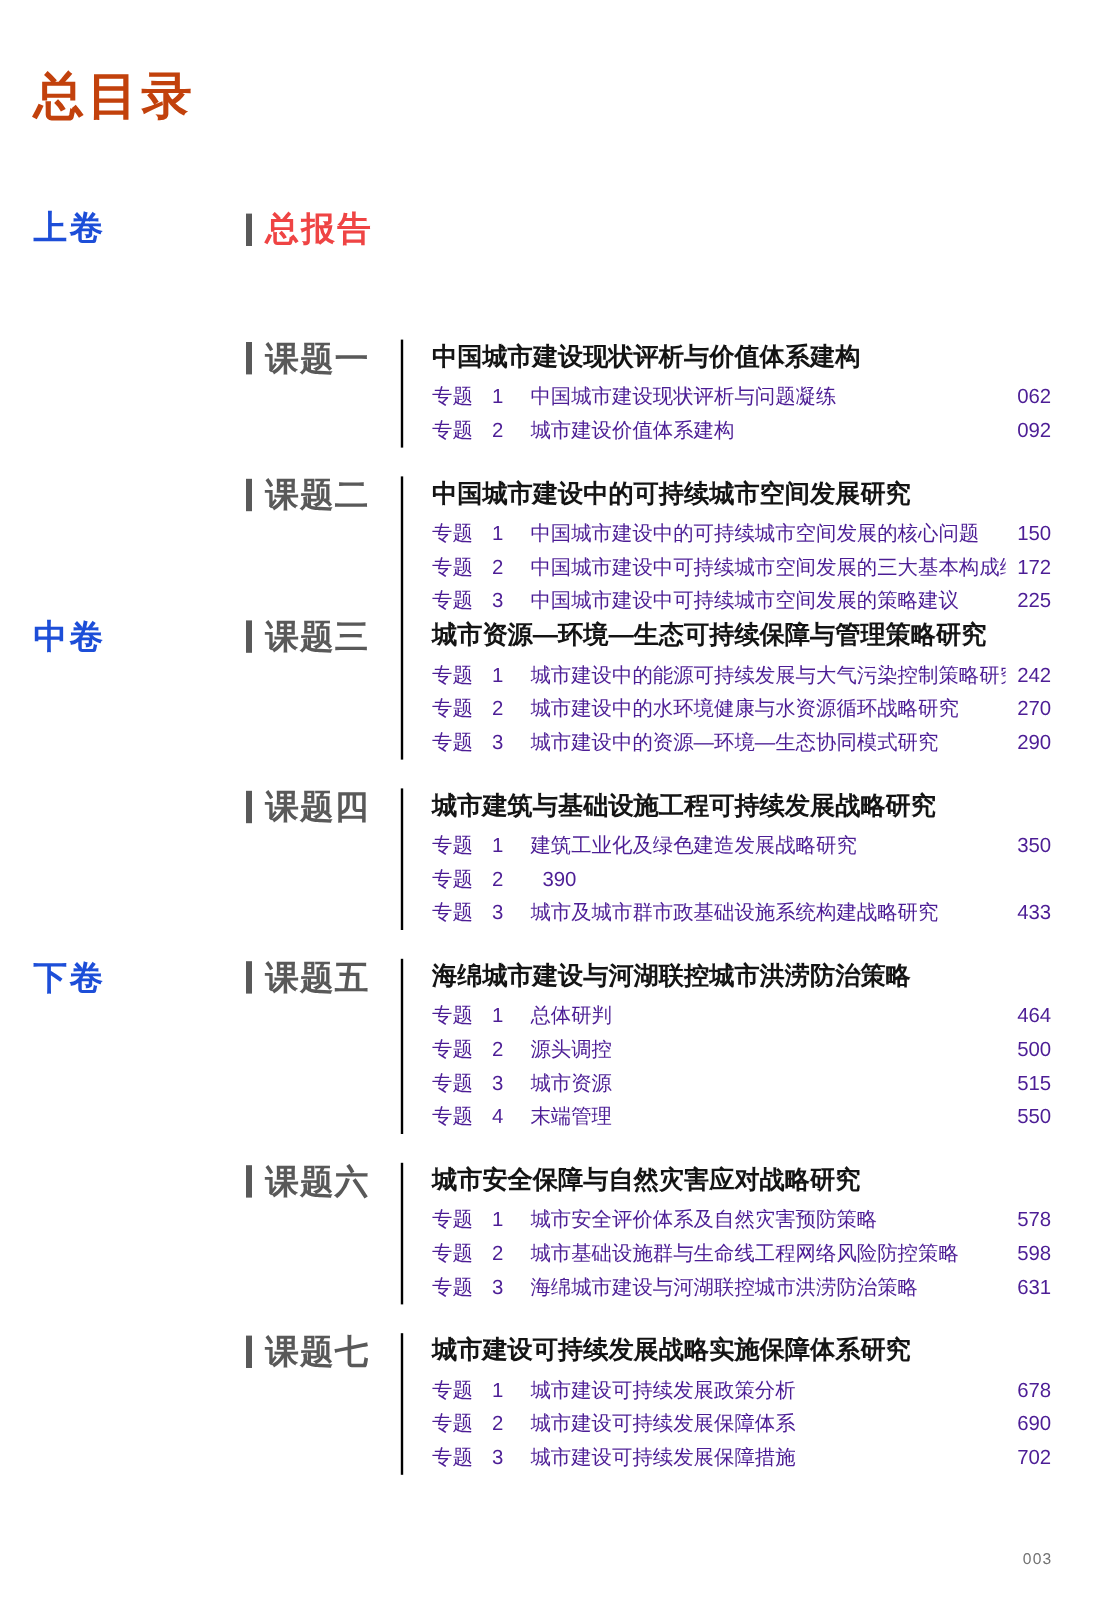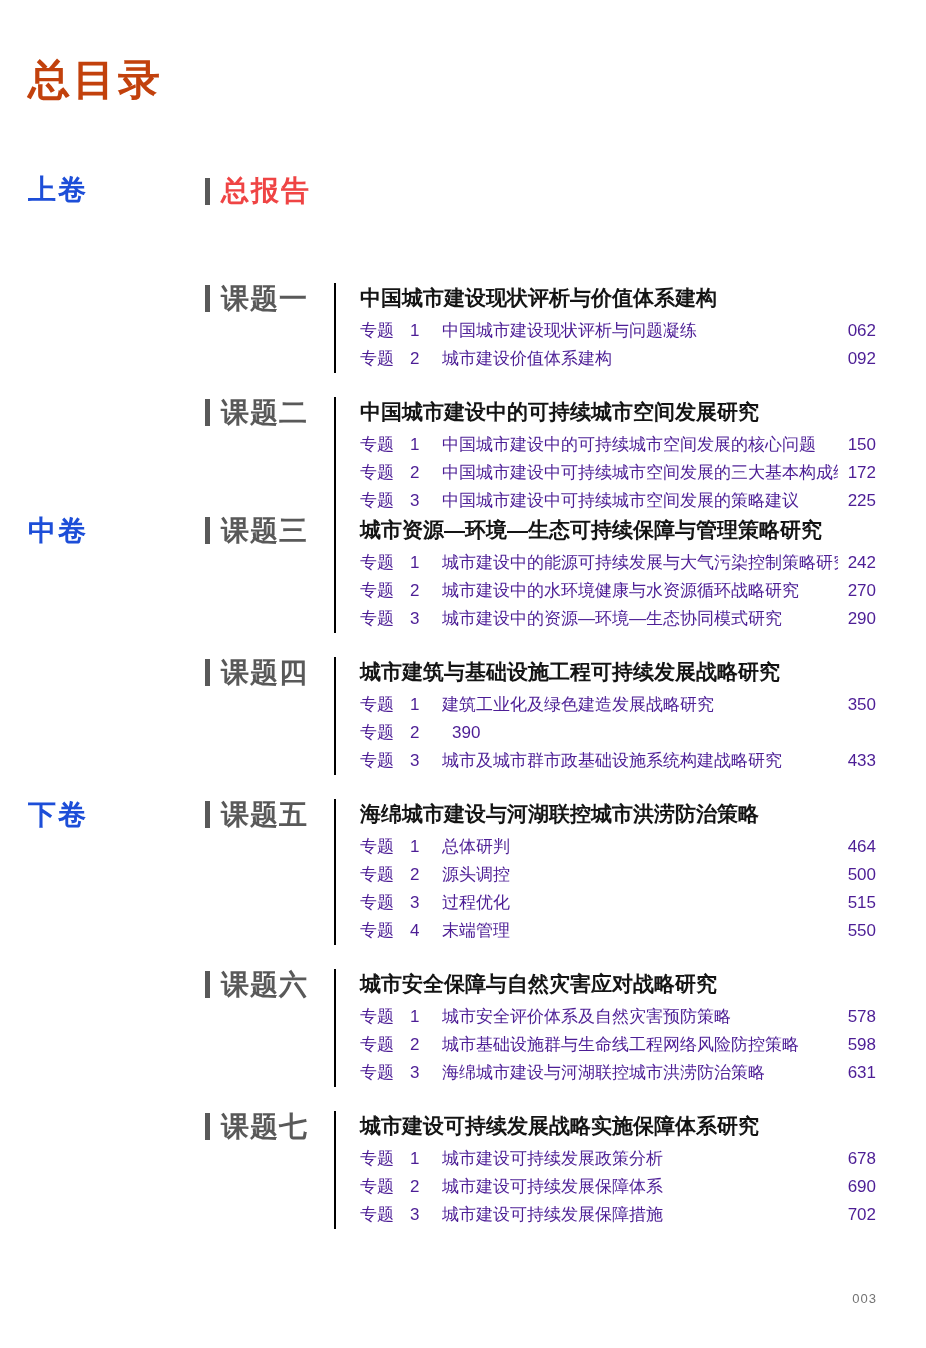--- a/index.html
+++ b/index.html
@@ -212,21 +212,21 @@
           </div>
           <div class="entry-row">
             <span class="entry-prefix">专题</span>
             <span class="entry-num">2</span>
             <span class="entry-text">源头调控</span>
             <span class="entry-page">500</span>
           </div>
           <div class="entry-row">
             <span class="entry-prefix">专题</span>
             <span class="entry-num">3</span>
-            <span class="entry-text">过程优化</span>
+            <span class="entry-text">城市资源</span>
             <span class="entry-page">515</span>
           </div>
           <div class="entry-row">
             <span class="entry-prefix">专题</span>
             <span class="entry-num">4</span>
             <span class="entry-text">末端管理</span>
             <span class="entry-page">550</span>
           </div>
         </div>
       </div>

